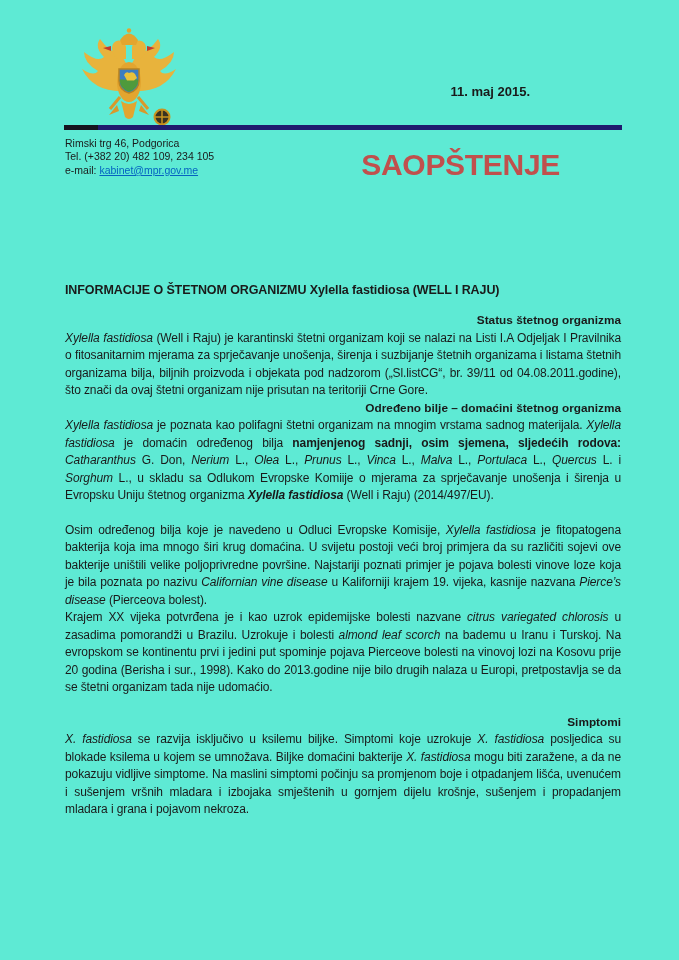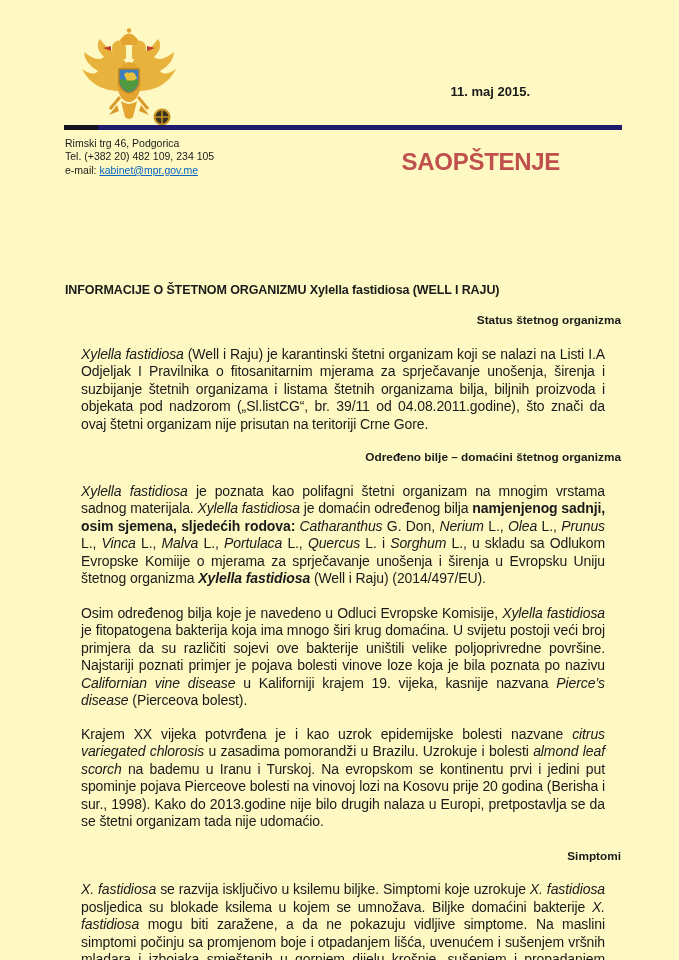--- a/index.html
+++ b/index.html
@@ -6,21 +6,21 @@
     --bulletin-red:#C0504D;
     --rule-navy:#1F1B6E;
     --link-blue:#0563C1;
     --text:#1A1A1A;
   }
   *{box-sizing:border-box;margin:0;padding:0}
   html,body{background:#fff}
   .page{
     position:relative;
     width:679px;height:960px;
-    background:#fef9c3;
+    background:#5eead4;
     font-family:"Liberation Sans",sans-serif;
     color:var(--text);
     overflow:hidden;
   }
   
   .coat{position:absolute;left:73px;top:27px;width:112px;height:108px}
   .date{
     position:absolute;top:84px;right:149px;
     font-size:13px;font-weight:bold;white-space:nowrap;
   }
@@ -29,39 +29,39 @@
     background:linear-gradient(to right,#15151f 0 34px,var(--rule-navy) 34px);
   }
   .contact{
     position:absolute;left:65px;top:137px;
     font-size:10.5px;line-height:13.4px;
   }
   .contact .name{font-size:11px;font-weight:bold}
   .contact a{color:var(--link-blue);text-decoration:underline;cursor:pointer}
   .bulletin{
     position:absolute;top:148px;right:119px;
-    font-size:24px;font-weight:bold;letter-spacing:-.3px;
+    font-size:30px;font-weight:bold;letter-spacing:-.3px;
     color:var(--bulletin-red);white-space:nowrap;
   }
   
   .content{
     position:absolute;left:65px;top:282px;width:556px;
   }
   .doc-title{
     font-size:12.5px;font-weight:bold;text-align:left;
     line-height:17px;margin:0 0 13px 0;letter-spacing:-.1px;
   }
   .sec-heading{
     font-size:11.8px;font-weight:bold;line-height:17.5px;margin:0;text-align:right;
   }
   .sec-heading.gap-sm{}
   .sec-heading.gap-lg{margin-top:17px}
   .para{
-    font-size:14px;line-height:17.5px;text-align:justify;
-    letter-spacing:-.1px;margin:16px;
+    font-size:12px;line-height:17.5px;text-align:justify;
+    letter-spacing:-.1px;margin:0;
   }
   .para.gap{margin-top:17px}
   .it{font-style:italic}
   .bd{font-weight:bold}
 </style>
 </head>
 <body>
 
 <div class="page">
 

